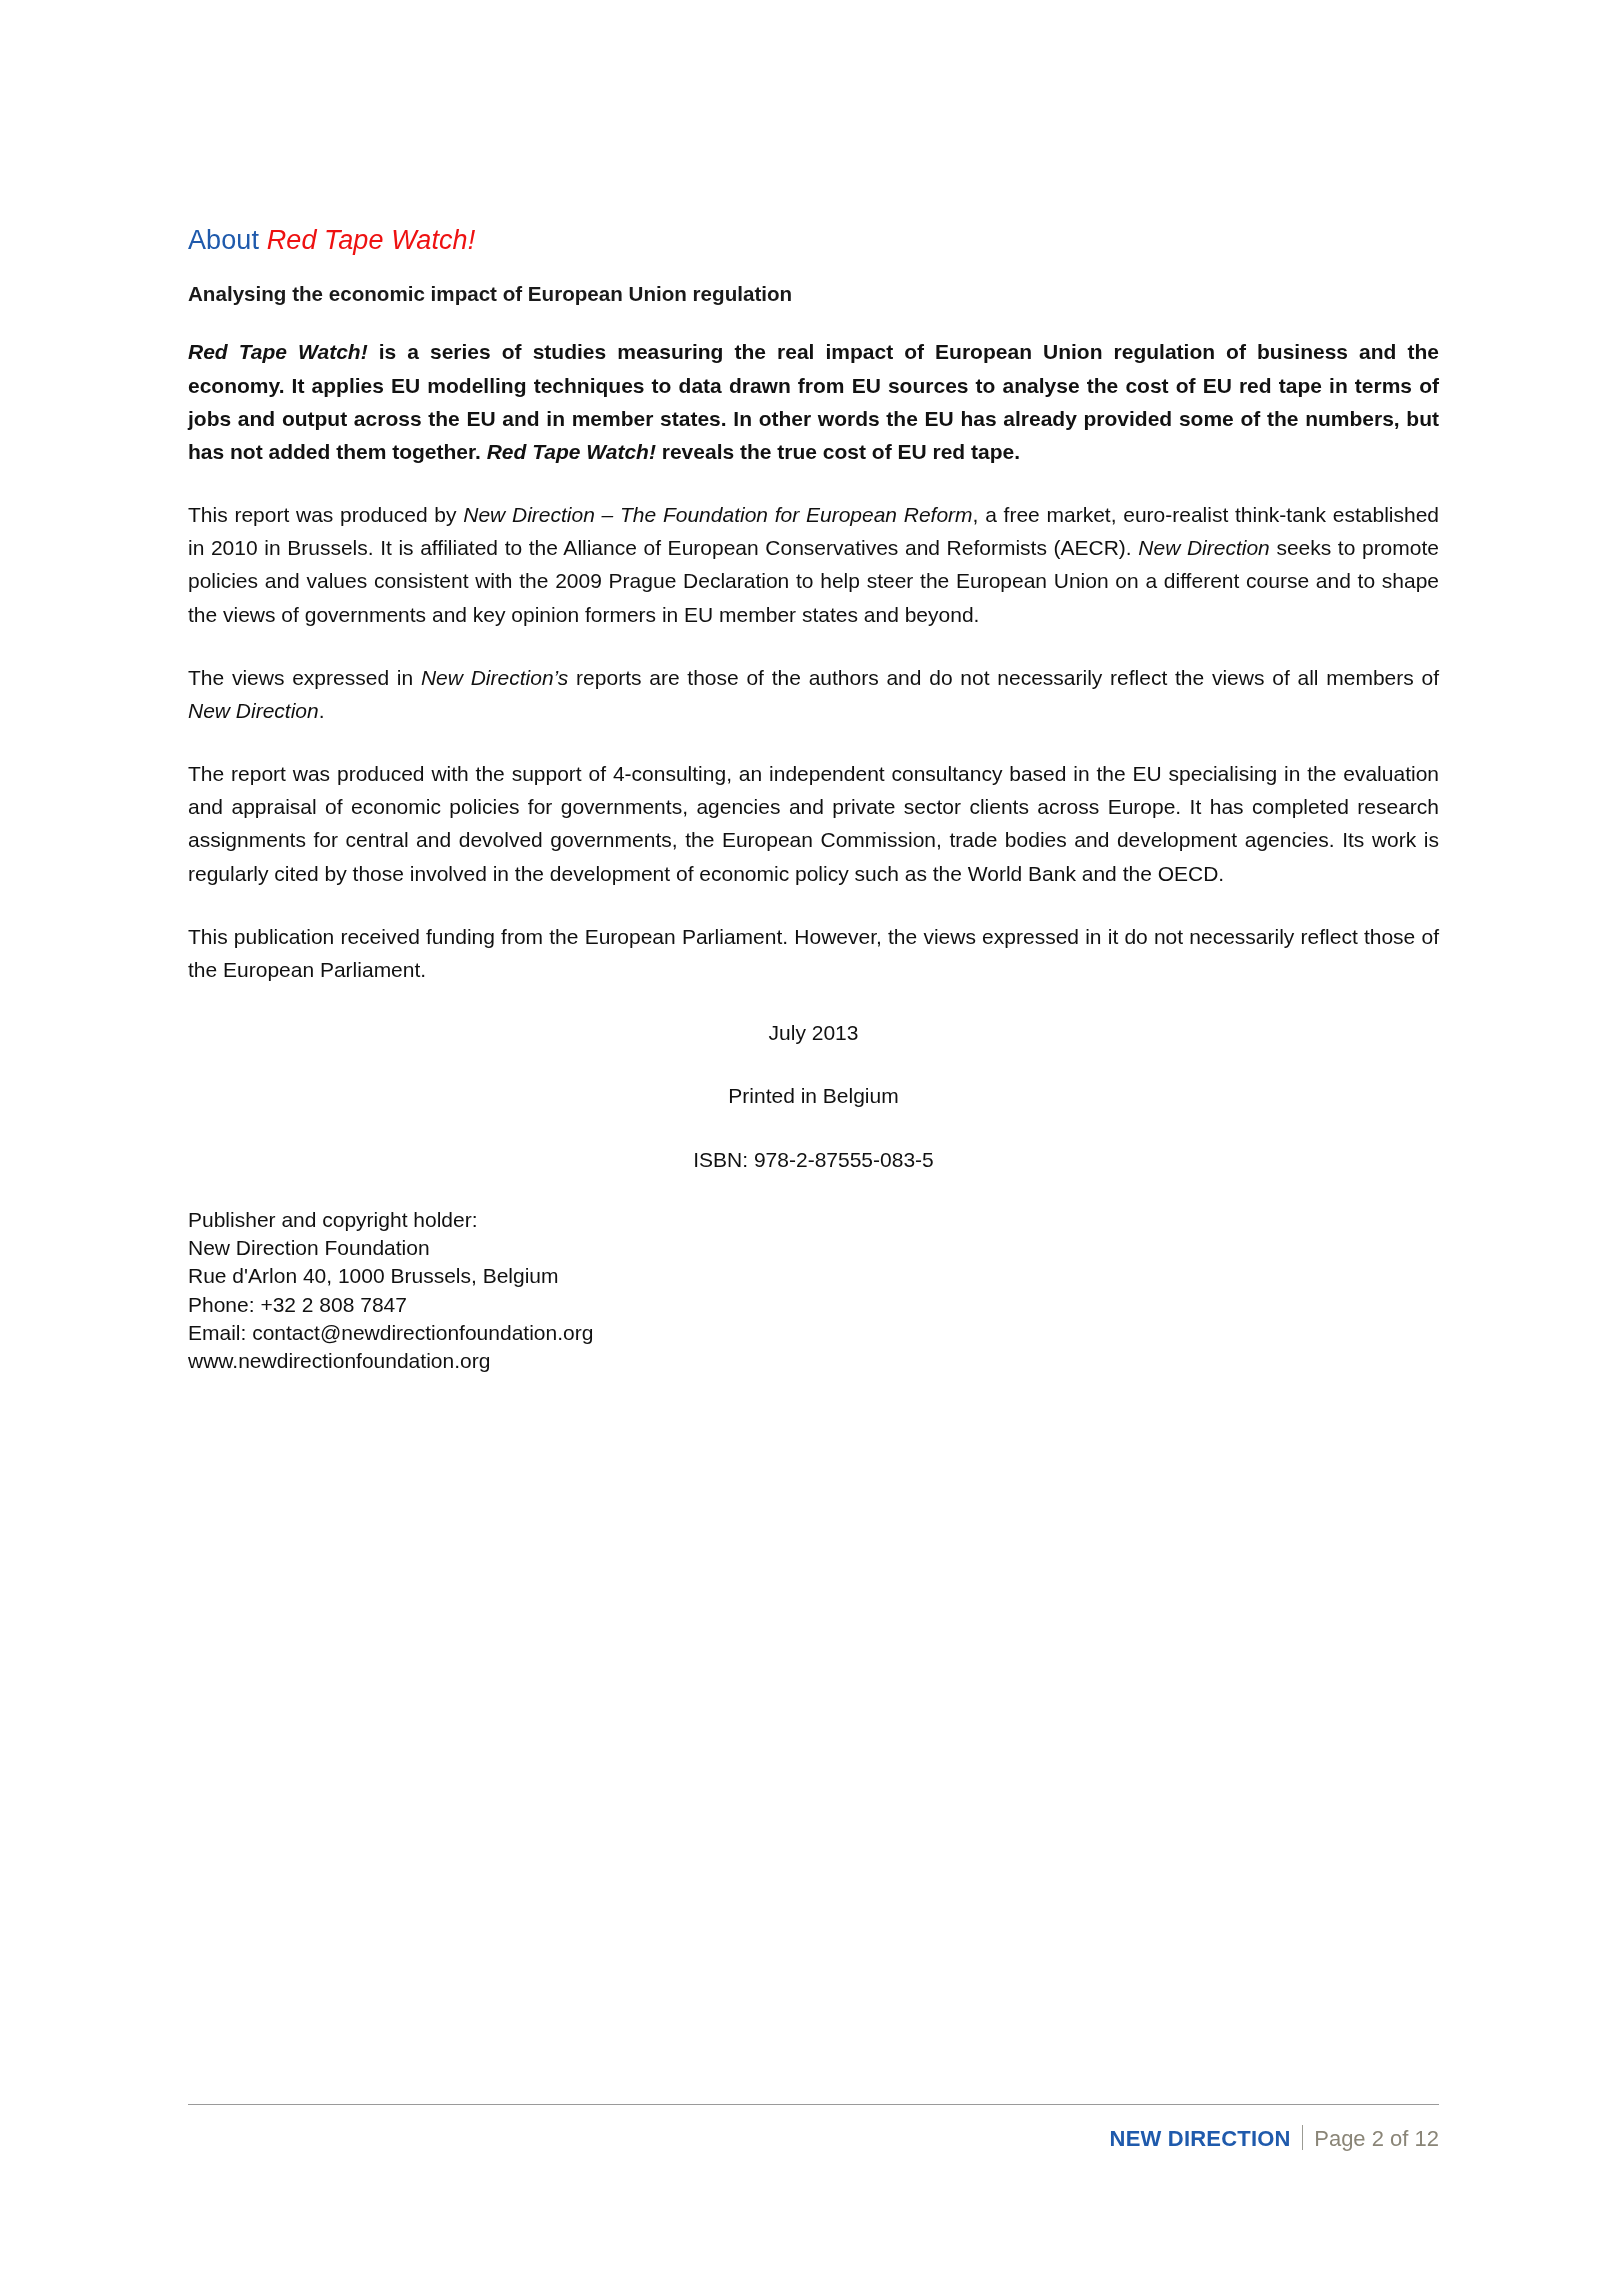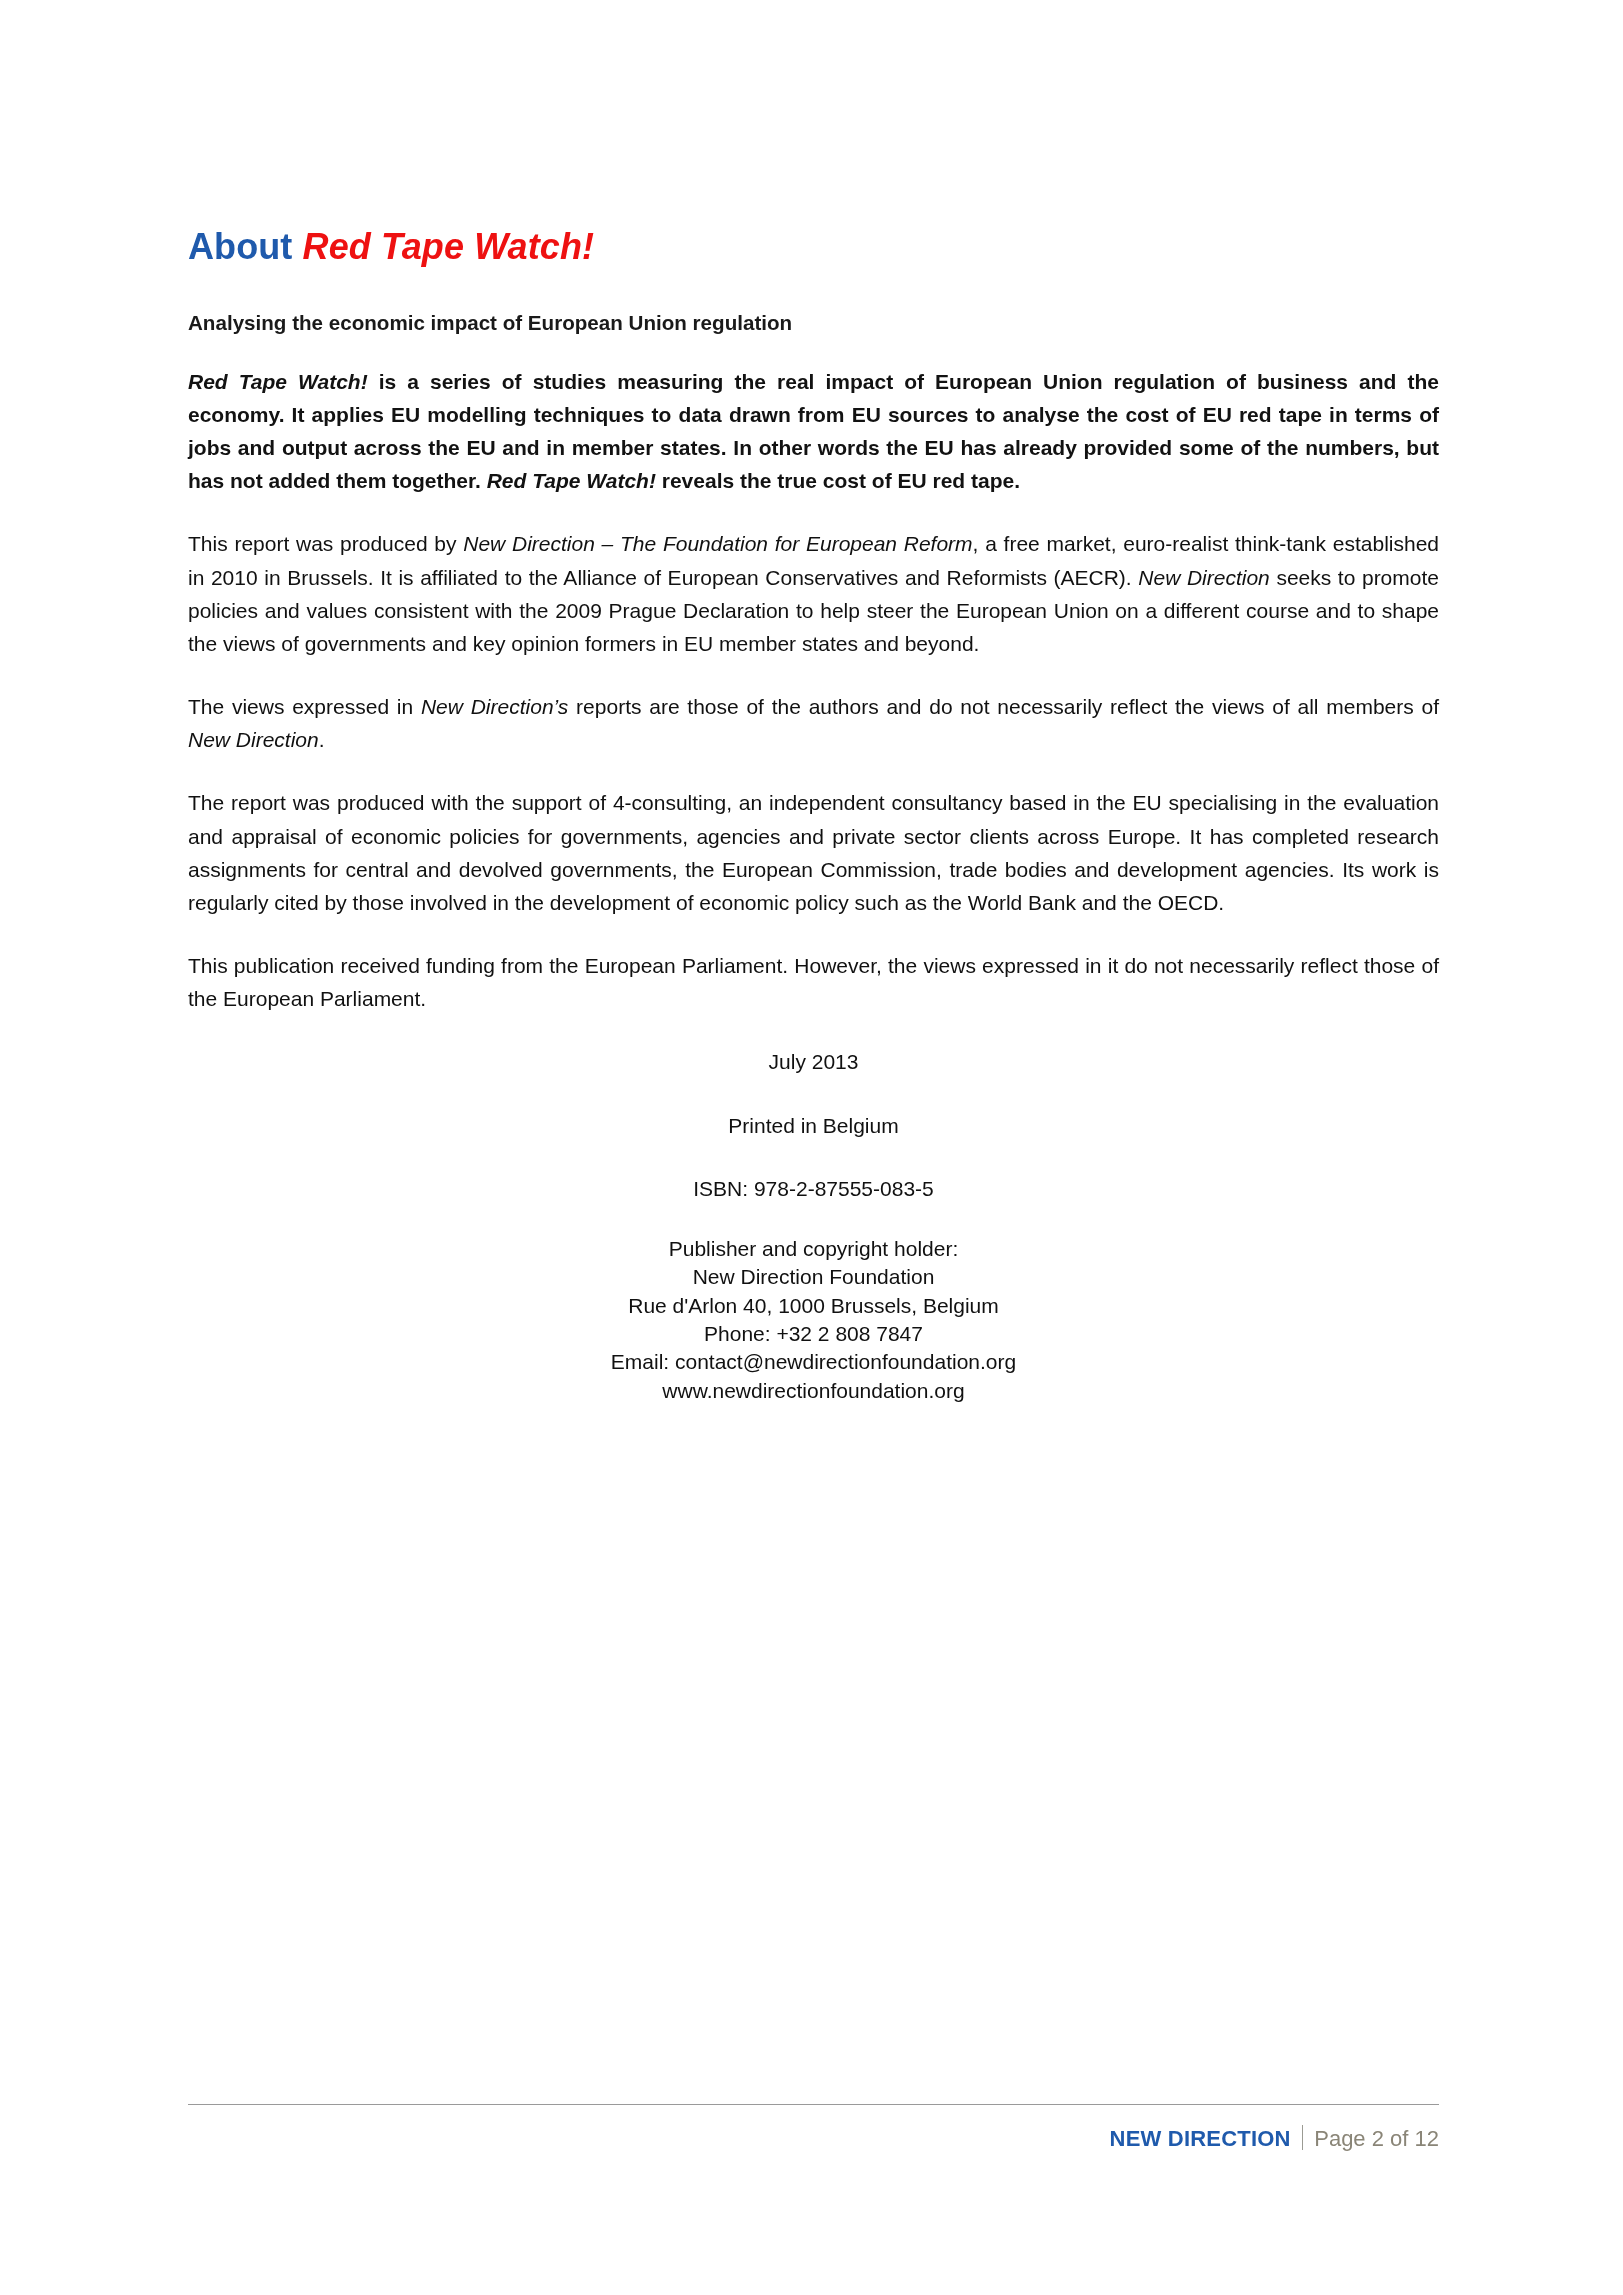--- a/index.html
+++ b/index.html
@@ -28,24 +28,24 @@
 
   .content {
     position: absolute;
     left: 188px;
     top: 224px;
     width: 1251px;
   }
 
   
   .doc-title {
-    font-size: 36px;
-    font-weight: bold;
+    font-size: 27px;
+    font-weight: normal;
     line-height: 1.25;
-    margin: 0 0 40px 0;
+    margin: 0 0 22px 0;
     letter-spacing: 0.1px;
   }
   .doc-title .about {
     color: #1F5AAC;
   }
   .doc-title .rtw {
     color: #EE1111;
     font-style: italic;
   }
 
@@ -89,21 +89,21 @@
     margin: 0 0 30px 0;
     color: #111111;
     text-align: center;
   }
 
   .address-block {
     font-size: 21px;
     line-height: 1.35;
     margin: 0;
     color: #111111;
-    text-align: center;
+    text-align: left;
     white-space: normal;
   }
   .address-block .addr-line { display: block; }
 
   
   .footer {
     position: absolute;
     left: 188px;
     top: 2104px;
     width: 1251px;

